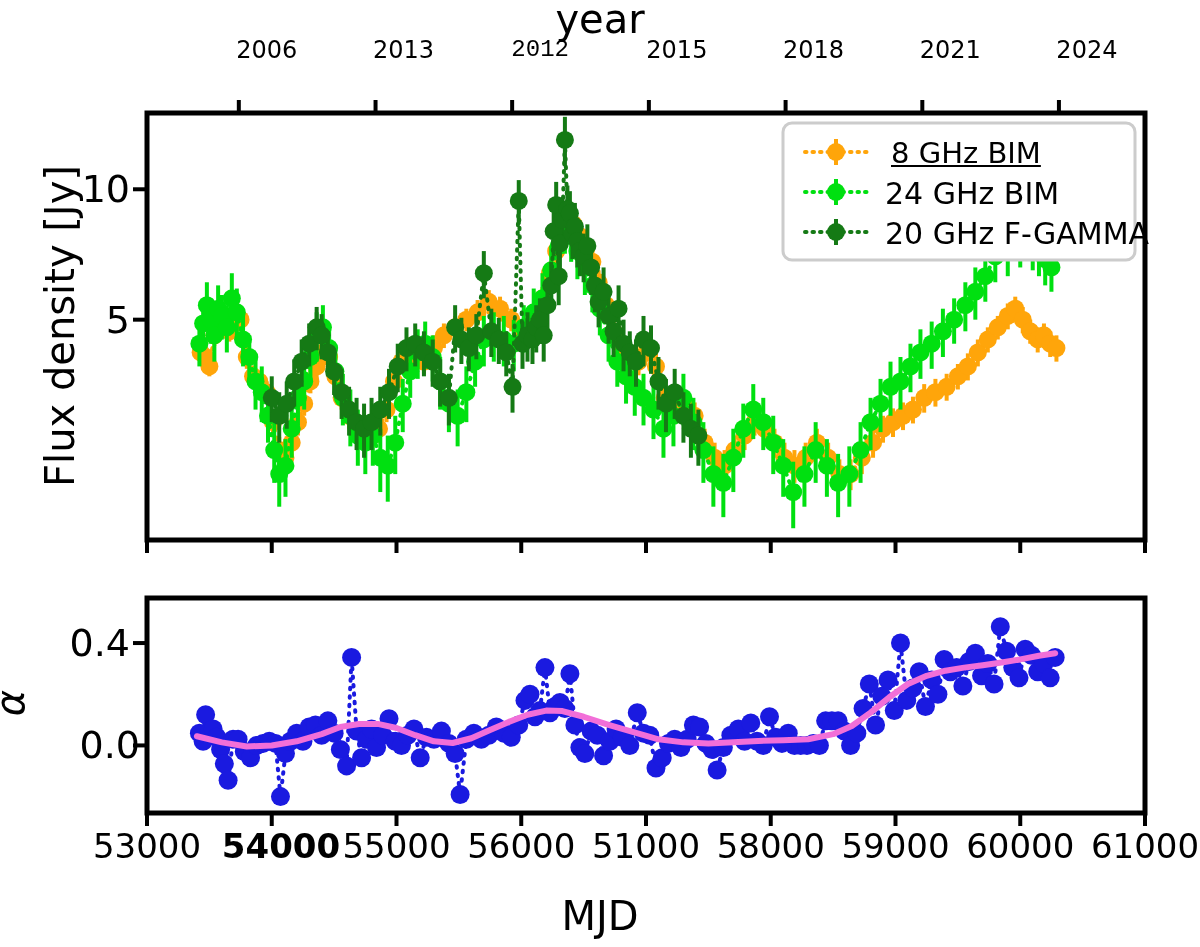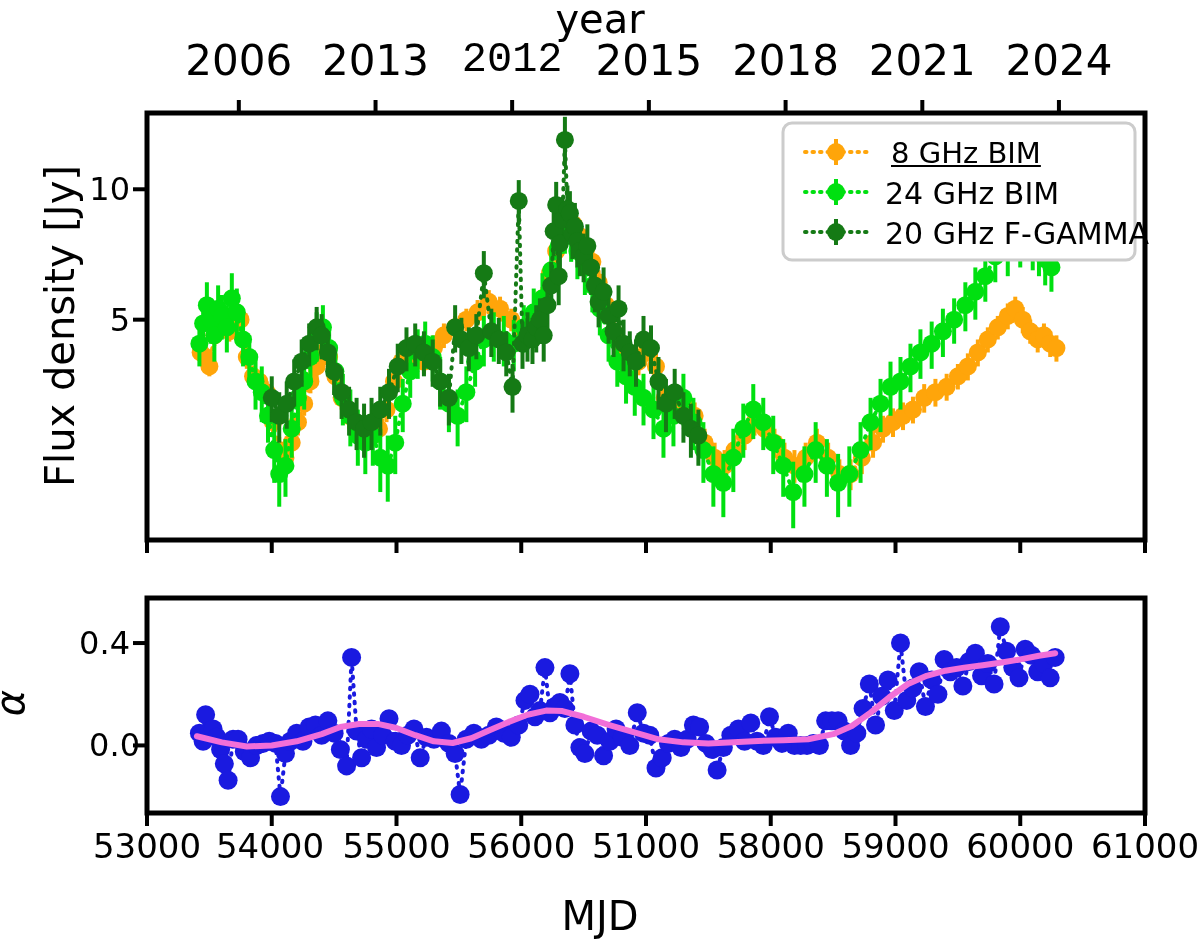--- a/index.html
+++ b/index.html
@@ -1,22 +1,22 @@
 <!DOCTYPE html>
 <html><head>
 <meta charset="utf-8">
 <style>
   html,body{margin:0;padding:0;background:#fff;}
   body{width:1200px;height:947px;font-family:"DejaVu Sans",sans-serif;overflow:hidden;}
   #fig{position:relative;width:1200px;height:947px;}
   .lbl{position:absolute;color:#000;white-space:nowrap;}
   .ttl-year{font-size:40px;left:0;top:-4px;width:1200px;text-align:center;}
-  .toptick{font-size:42px;transform:translateX(-50%);top:36px;}
+  .toptick{font-size:24px;transform:translateX(-50%);top:36px;margin-left:28px;}
   .bottick{font-size:34px;transform:translateX(-50%);top:826px;}
-  .ytick{font-size:32px;transform:translateY(-50%);text-align:right;}
+  .ytick{font-size:38px;transform:translateY(-50%);text-align:right;}
   .ylab{font-size:40px;transform-origin:50% 50%;}
   .xlab{font-size:40px;left:0;top:893px;width:1200px;text-align:center;}
   svg{position:absolute;left:0;top:0;}
 </style>
 </head>
 <body>
 
 <div id="fig">
 
   <div class="lbl ttl-year">year</div>
@@ -814,21 +814,21 @@
 
   <div id="ticklayer">
       <div class="lbl toptick" style="left: 238.816px; top: 36px;">2006</div>
       <div class="lbl toptick" style="left: 375.542px; top: 36px;">2013</div>
       <div class="lbl toptick" style="left: 512.143px; top: 36px; font-family: Liberation Mono, monospace;">2012</div>
       <div class="lbl toptick" style="left: 648.869px; top: 36px;">2015</div>
       <div class="lbl toptick" style="left: 785.595px; top: 36px;">2018</div>
       <div class="lbl toptick" style="left: 922.321px; top: 36px;">2021</div>
       <div class="lbl toptick" style="left: 1058.92px; top: 36px;">2024</div>
       <div class="lbl bottick" style="left: 147px; top: 826px;">53000</div>
-      <div class="lbl bottick" style="left: 270px; top: 826px;">54000</div>
+      <div class="lbl bottick" style="left: 281px; top: 826px; font-weight: bold;">54000</div>
       <div class="lbl bottick" style="left: 396.5px; top: 826px;">55000</div>
       <div class="lbl bottick" style="left: 521.25px; top: 826px;">56000</div>
       <div class="lbl bottick" style="left: 646px; top: 826px;">51000</div>
       <div class="lbl bottick" style="left: 770.75px; top: 826px;">58000</div>
       <div class="lbl bottick" style="left: 895.5px; top: 826px;">59000</div>
       <div class="lbl bottick" style="left: 1020.25px; top: 826px;">60000</div>
       <div class="lbl bottick" style="left: 1145px; top: 826px;">61000</div>
       <div class="lbl ytick" style="left: 60px; top: 319.674px; width: 70px;">5</div>
       <div class="lbl ytick" style="left: 60px; top: 189.277px; width: 70px;">10</div>
       <div class="lbl ytick" style="left: 45px; top: 745.429px; width: 95px;">0.0</div>

